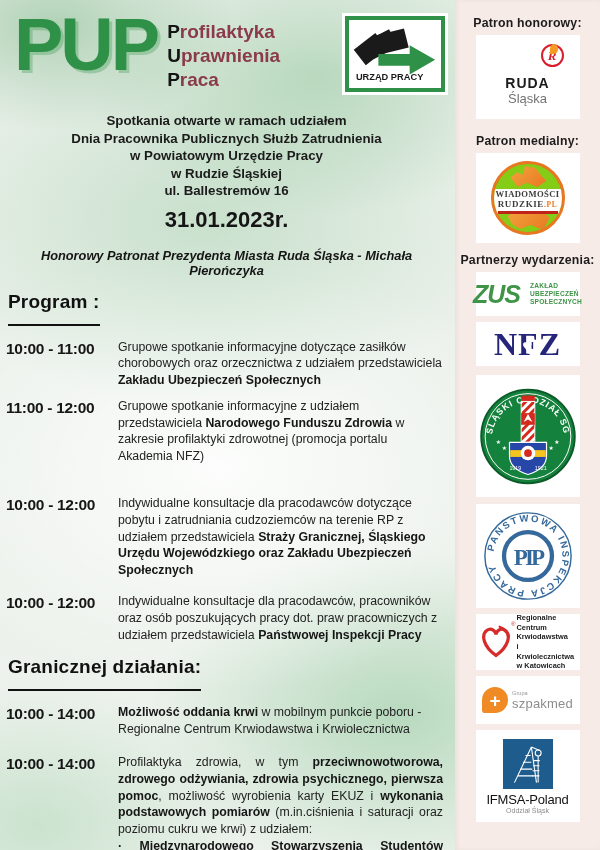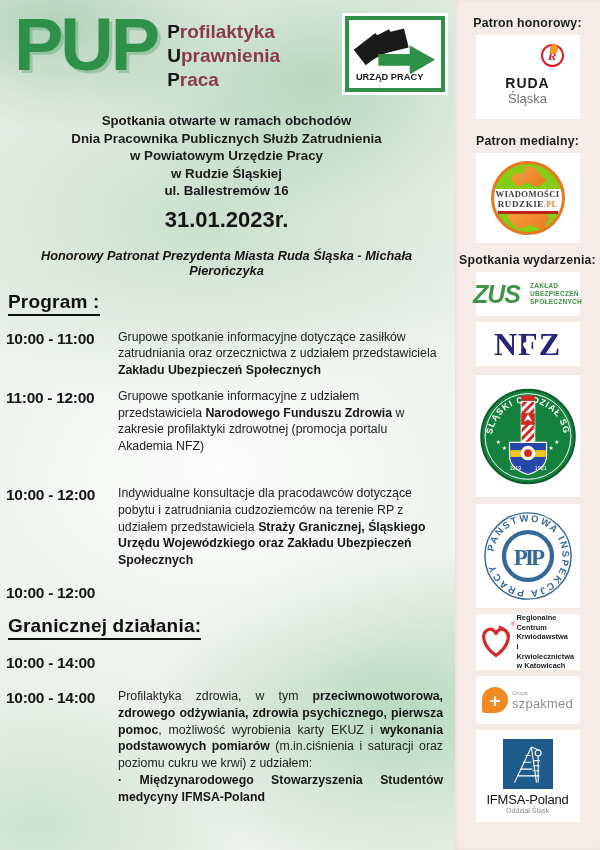--- a/index.html
+++ b/index.html
@@ -38,21 +38,21 @@
   .office-box svg { width:100%; height:100%; display:block; }
 
   
   .intro { text-align:center; margin-top:8px; }
   .intro-line { font-size:13.3px; font-weight:bold; line-height:17.5px; color:#1b1b1b; }
   .event-date { font-size:22px; font-weight:bold; margin-top:7px; color:#151515; }
   .patronage { font-size:12.8px; font-weight:bold; font-style:italic; text-align:center; margin-top:15px; color:#151515; }
 
   
   .section-heading { display:inline-block; font-size:19px; font-weight:bold; color:#111;
-    border-bottom:2.5px solid #111; padding-bottom:1px; margin:13px 0 4px 2px; letter-spacing:.2px; }
+    border-bottom:2.5px solid #111; padding-bottom:11px; margin:13px 0 4px 2px; letter-spacing:.2px; }
   .row { display:flex; margin-top:9px; padding-right:4px; }
   .row.gap-lg { margin-top:30px; }
   .time { width:112px; min-width:112px; font-size:15.5px; font-weight:bold; color:#161616; letter-spacing:-.3px; padding-top:1px; }
   .desc { flex:1; font-size:12.3px; line-height:16.8px; color:#222; }
   .desc b { color:#161616; }
   .desc.justify { text-align:justify; }
 
   
   .sidebar {
     position:absolute; right:0; top:0; width:145px; height:850px;
@@ -148,52 +148,54 @@
             <rect x="17" y="11" width="28" height="20" transform="rotate(-27 31 21)"></rect>
             <rect x="29" y="8" width="28" height="20" transform="rotate(-14 43 18)"></rect>
           </g>
           <polygon fill="#2e9147" points="28,31 60,31 60,22 86,37 60,52 60,43 28,43"></polygon>
           <text x="5" y="58" font-size="9.5" font-weight="bold" fill="#1a1a1a">URZĄD PRACY</text>
         </svg>
       </div>
     </div>
 
     <div class="intro">
-      <div class="intro-line">Spotkania otwarte w ramach obchodów</div>
+      <div class="intro-line">Spotkania otwarte w ramach udziałem</div>
       <div class="intro-line">Dnia Pracownika Publicznych Służb Zatrudnienia</div>
       <div class="intro-line">w Powiatowym Urzędzie Pracy</div>
       <div class="intro-line">w Rudzie Śląskiej</div>
       <div class="intro-line">ul. Ballestremów 16</div>
       <div class="event-date">31.01.2023r.</div>
     </div>
 
     <div class="patronage">Honorowy Patronat Prezydenta Miasta Ruda Śląska - Michała Pierończyka</div>
 
     <div><span class="section-heading">Program :</span></div>
 
     <div class="row">
       <div class="time">10:00 - 11:00</div>
-      <div class="desc"><span>Grupowe spotkanie informacyjne dotyczące zasiłków zatrudniania oraz orzecznictwa z udziałem przedstawiciela </span><b>Zakładu Ubezpieczeń Społecznych</b></div>
+      <div class="desc"><span>Grupowe spotkanie informacyjne dotyczące zasiłków chorobowych oraz orzecznictwa z udziałem przedstawiciela </span><b>Zakładu Ubezpieczeń Społecznych</b></div>
     </div>
     <div class="row">
       <div class="time">11:00 - 12:00</div>
       <div class="desc"><span>Grupowe spotkanie informacyjne z udziałem przedstawiciela </span><b>Narodowego Funduszu Zdrowia</b><span> w zakresie profilaktyki zdrowotnej (promocja portalu Akademia NFZ)</span></div>
     </div>
     <div class="row gap-lg">
       <div class="time">10:00 - 12:00</div>
       <div class="desc"><span>Indywidualne konsultacje dla pracodawców dotyczące pobytu i zatrudniania cudzoziemców na terenie RP z udziałem przedstawiciela </span><b>Straży Granicznej, Śląskiego Urzędu Wojewódzkiego oraz Zakładu Ubezpieczeń Społecznych</b></div>
     </div>
     <div class="row" style="margin-top:14px;">
       <div class="time">10:00 - 12:00</div>
+      <div class="desc"><span>Indywidualne konsultacje dla pracodawców, pracowników oraz osób poszukujących pracy dot. praw pracowniczych z udziałem przedstawiciela </span><b>Państwowej Inspekcji Pracy</b></div>
     </div>
 
     <div><span class="section-heading">Granicznej działania:</span></div>
 
     <div class="row">
       <div class="time">10:00 - 14:00</div>
+      <div class="desc"><b>Możliwość oddania krwi</b><span> w mobilnym punkcie poboru - Regionalne Centrum Krwiodawstwa i Krwiolecznictwa</span></div>
     </div>
     <div class="row" style="margin-top:16px;">
       <div class="time">10:00 - 14:00</div>
       <div class="desc justify"><span>Profilaktyka zdrowia, w tym </span><b>przeciwnowotworowa, zdrowego odżywiania, zdrowia psychicznego, pierwsza pomoc</b><span>, możliwość wyrobienia karty EKUZ i </span><b>wykonania podstawowych pomiarów</b><span> (m.in.ciśnienia i saturacji oraz poziomu cukru we krwi) z udziałem:</span><br><b>· Międzynarodowego Stowarzyszenia Studentów medycyny IFMSA-Poland</b><br></div>
     </div>
 
   </div>
 
   <div class="sidebar">
 
@@ -213,21 +215,21 @@
         <div class="wr-blob-top"></div>
         <div class="wr-blob-bot"></div>
         <div class="wr-band">
           <div class="wr-l1">WIADOMOŚCI</div>
           <div class="wr-l2"><span>RUDZKIE</span><span class="pl">.PL</span></div>
           <div class="wr-strip"></div>
         </div>
       </div>
     </div>
 
-    <div class="sb-label" style="margin-top:7px;">Spotkania wydarzenia:</div>
+    <div class="sb-label" style="margin-top:7px;">Partnerzy wydarzenia:</div>
 
     <div class="card zus">
       <div class="zus-abbr">ZUS</div>
       <div class="zus-bar"></div>
       <div class="zus-lines">
         <span>ZAKŁAD</span>
         <span>UBEZPIECZEŃ</span>
         <span>SPOŁECZNYCH</span>
       </div>
     </div>

